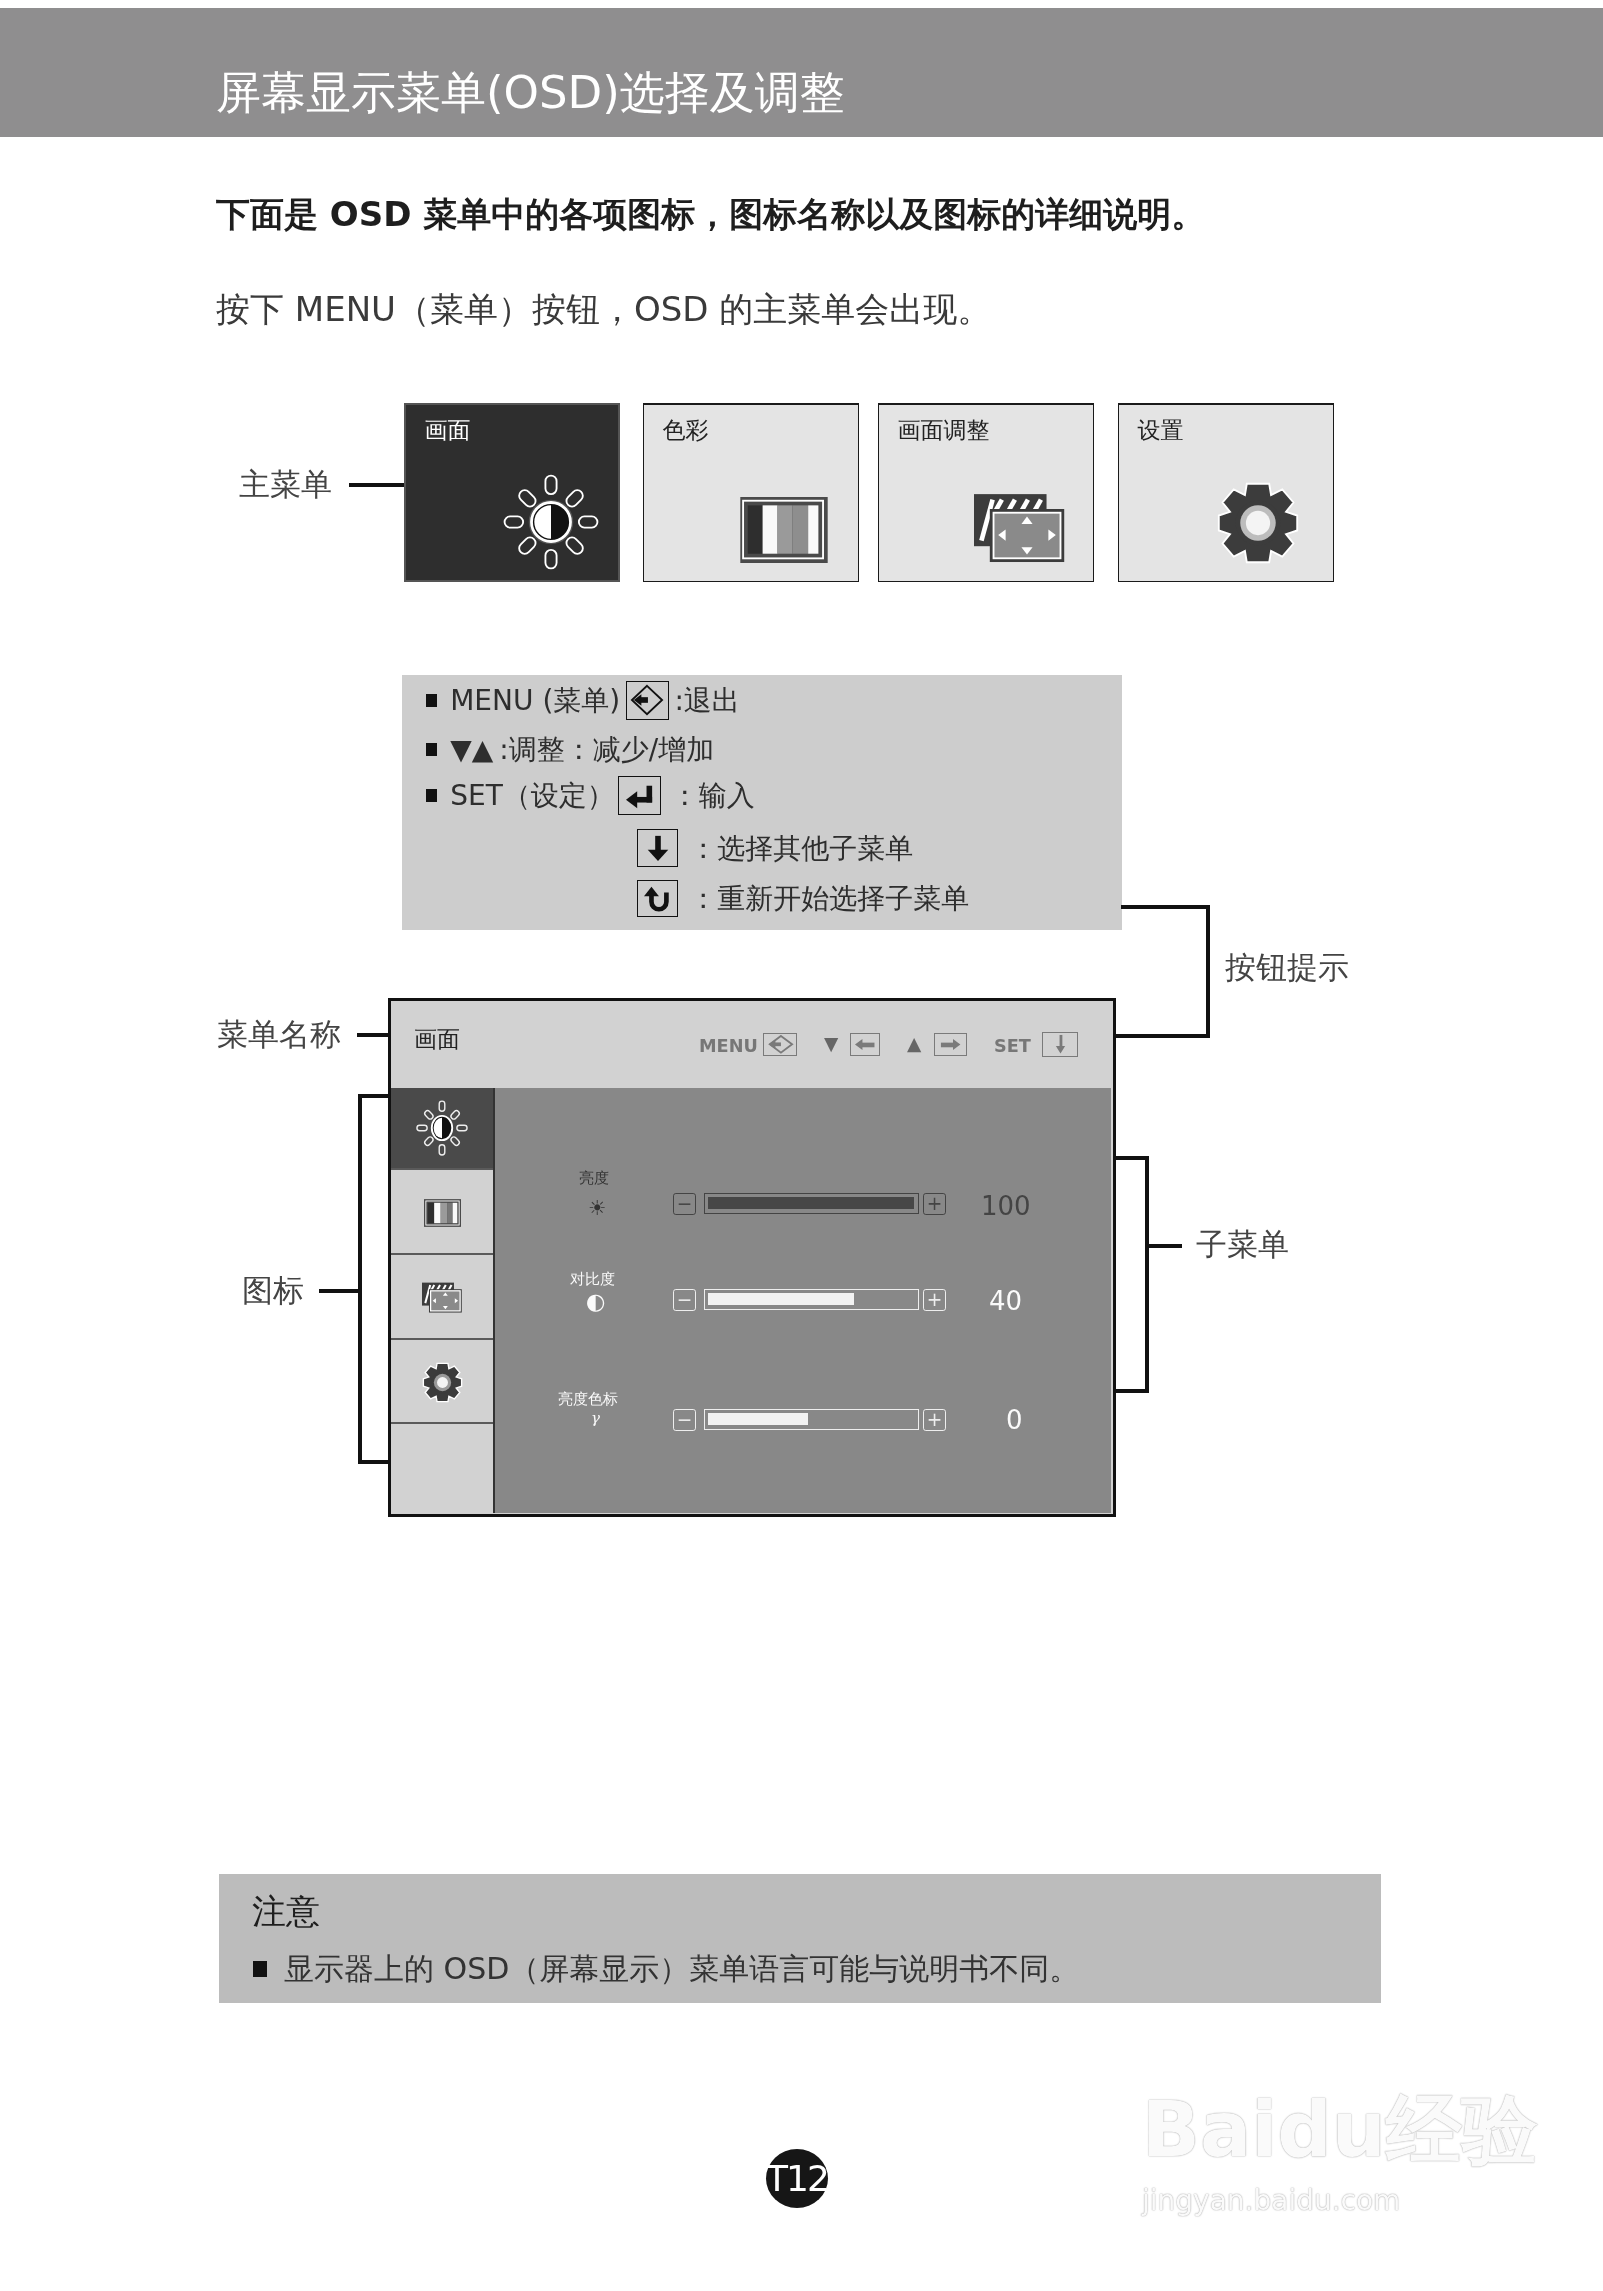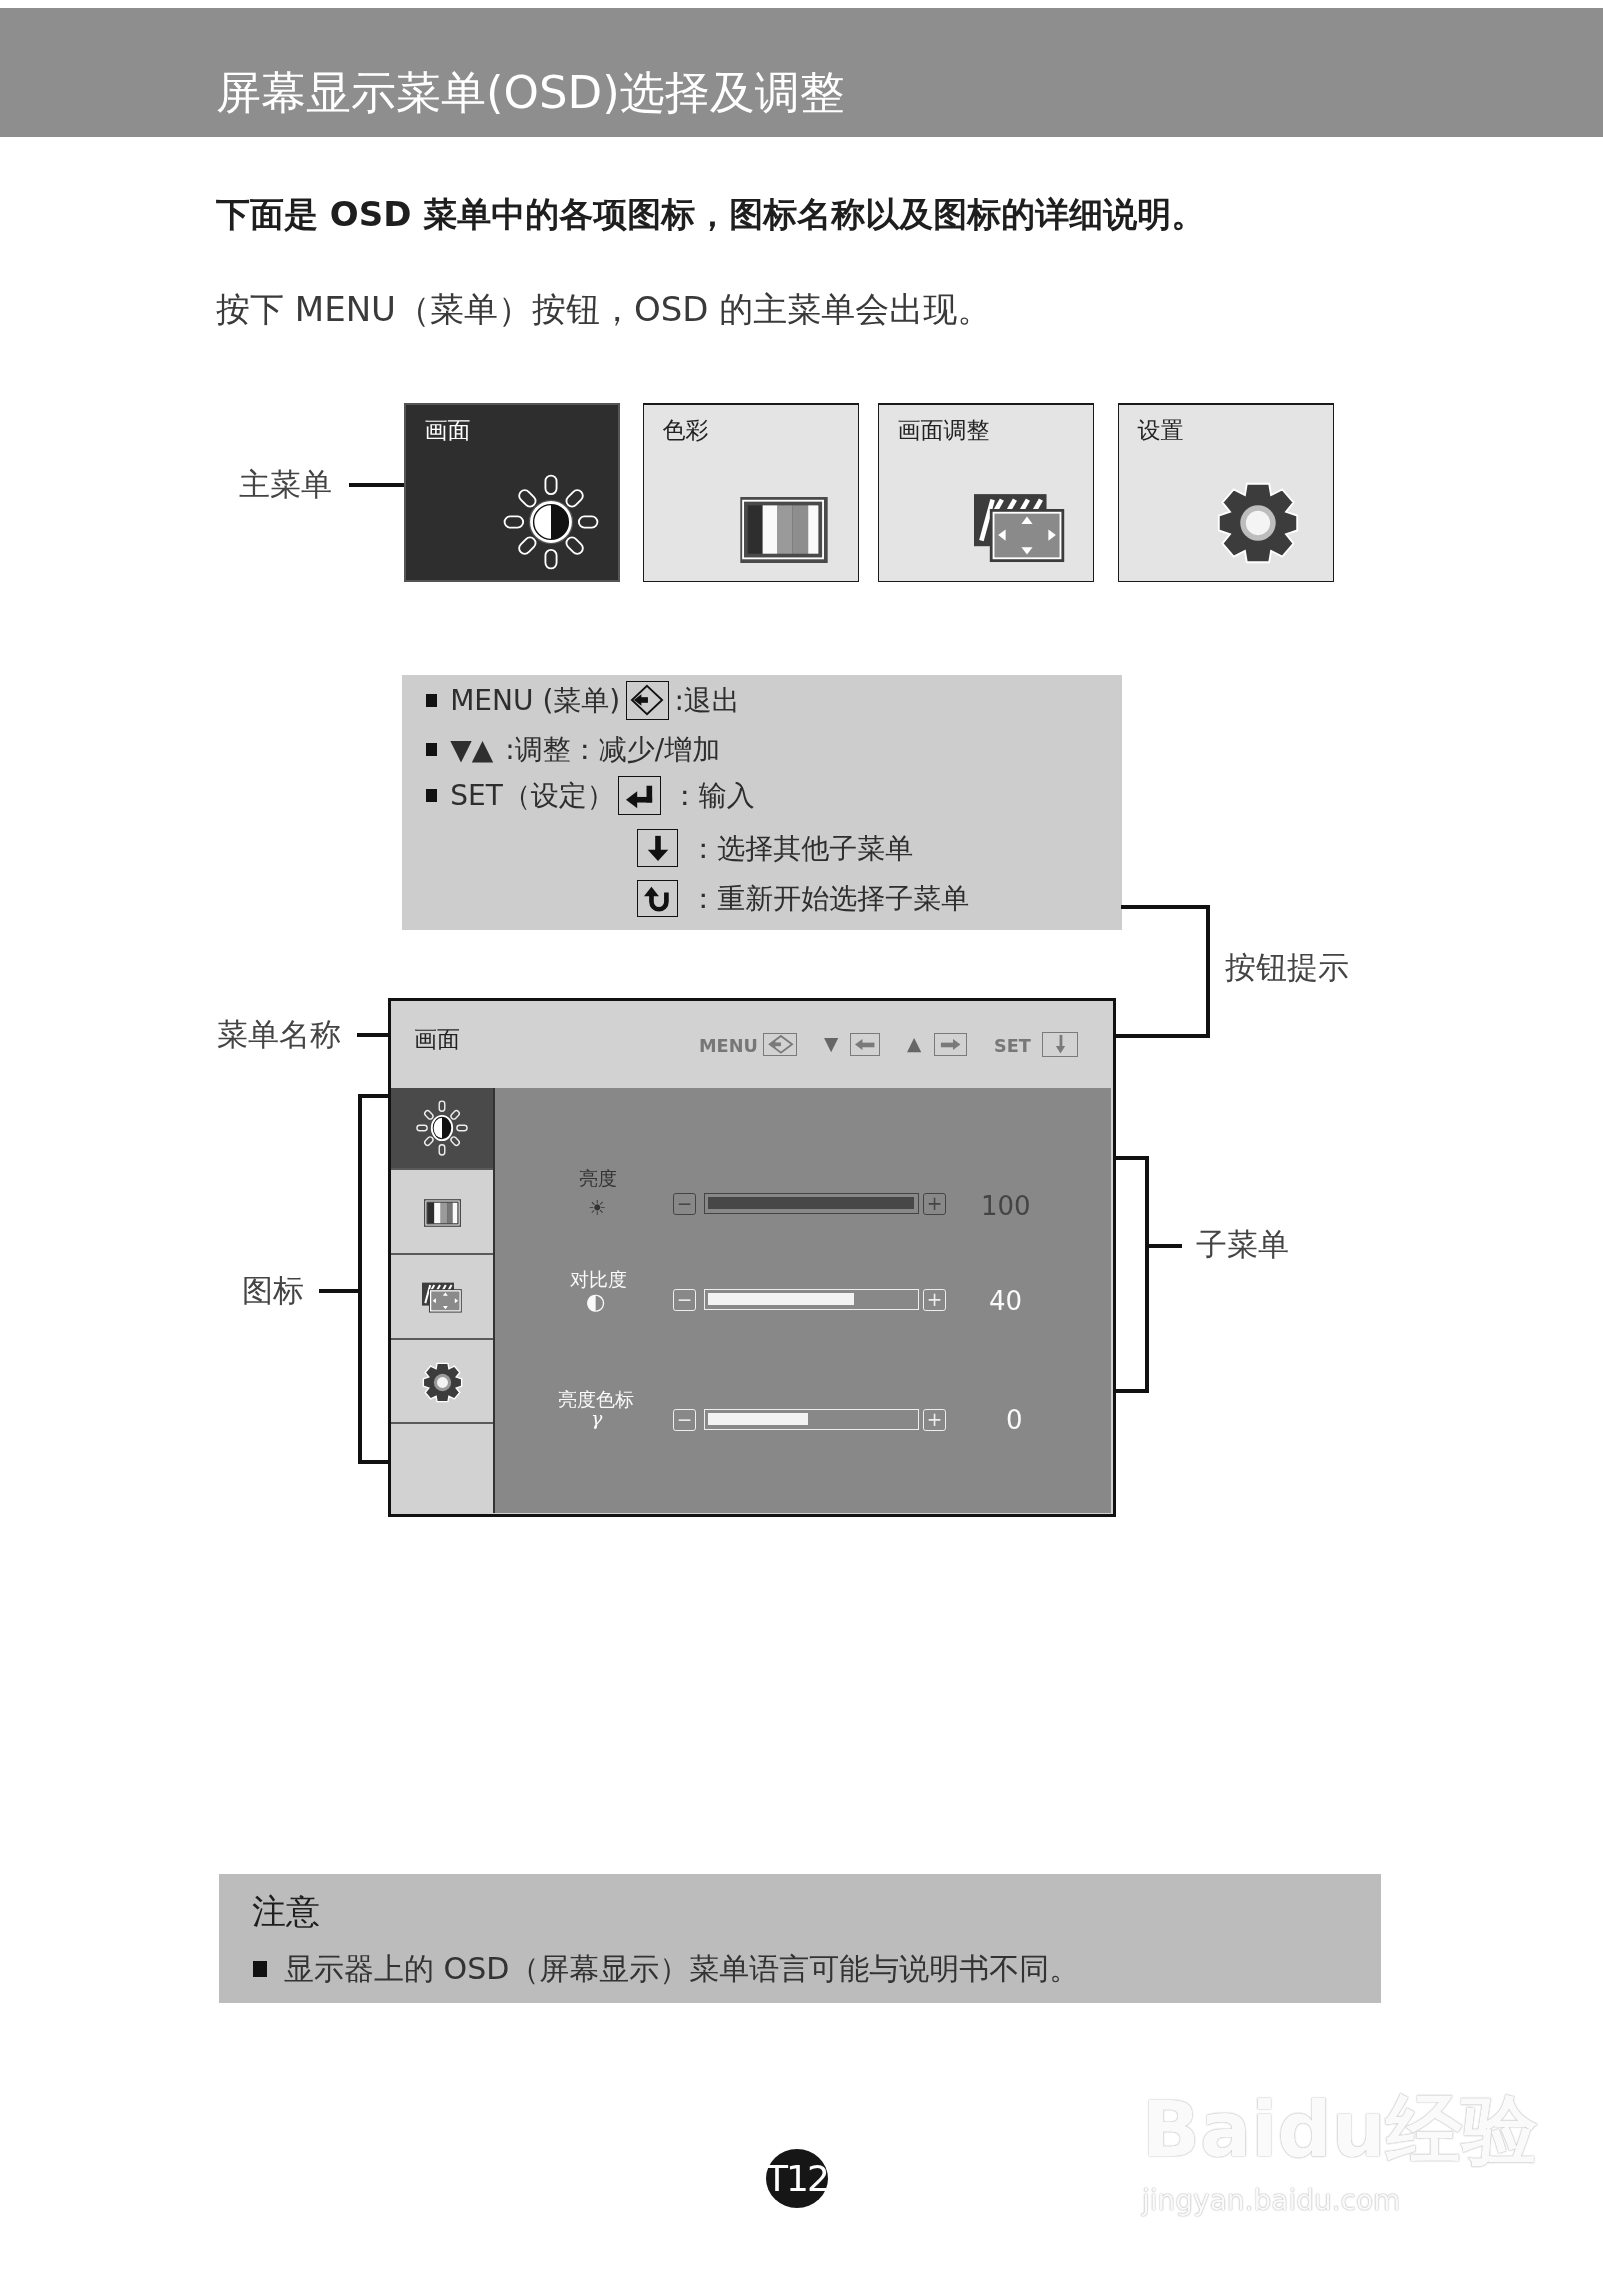--- a/index.html
+++ b/index.html
@@ -40,21 +40,21 @@
   .osd-title { position: absolute; left: 23px; top: 24px; font-size: 23px; line-height: 28px; color: #222; }
   .osd-hint-text { position: absolute; font-size: 17.7px; line-height: 22.4px; color: #777; font-weight: bold; }
   .osd-key { position: absolute; box-sizing: border-box; border: 1.9px solid #7a7a7a; display: flex; align-items: center; justify-content: center; }
   .osd-tri { position: absolute; font-size: 18.6px; line-height: 22.4px; color: #666; }
 
   .osd-icons { position: absolute; left: 0; top: 87px; width: 102px; height: 425px; background: #d2d2d2; border-right: 2.8px solid #333; }
   .osd-icon-cell { position: absolute; left: 0; width: 102px; height: 82px; box-sizing: border-box; border-bottom: 2.8px solid #5a5a5a; display: flex; align-items: center; justify-content: center; }
   .osd-icon-cell.active { background: #4a4a4a; }
   .osd-content { position: absolute; left: 104px; top: 87px; width: 616px; height: 425px; background: #888888; }
 
-  .sub-label { position: absolute; font-size: 19px; line-height: 28px; white-space: nowrap; }
+  .sub-label { position: absolute; font-size: 15px; line-height: 28px; white-space: nowrap; }
   .sub-value { position: absolute; font-size: 26px; line-height: 30px; white-space: nowrap; }
   .slider-btn { position: absolute; width: 23px; height: 22.4px; box-sizing: border-box; border: 1.9px solid #eee; border-radius: 2.8px; display: flex; align-items: center; justify-content: center; font-size: 18.6px; line-height: 18.6px; color: #eee; }
   .slider-track { position: absolute; width: 215px; height: 21.4px; box-sizing: border-box; border: 1.9px solid #eee; }
   .slider-fill { position: absolute; left: 2.8px; top: 2.8px; height: 12px; background: #f2f2f2; }
 
   
   .note-box { left: 219px; top: 1874px; width: 1162px; height: 129px; background: #bcbcbc; }
   .note-title { position: absolute; left: 33px; top: 17px; font-size: 34px; line-height: 41px; color: #1e1e1e; }
   .note-text { position: absolute; left: 34px; top: 76px; font-size: 30px; line-height: 37px; color: #333; white-space: nowrap; display: flex; align-items: center; }
 
@@ -149,21 +149,21 @@
         <polygon points="18,2 34,17 18,32 2,17" fill="none" stroke="#111" stroke-width="2"></polygon>
         <polygon points="4,17 12,11 12,23" fill="#111"></polygon>
         <rect x="11" y="14" width="8" height="6" fill="#111"></rect>
       </svg>
     </span>
     <span style="margin-left:5.6px;">:退出</span>
   </div>
   <div class="hint-row" style="left:24px; top:56px;">
     <span class="bullet-sq"></span>
     <span>▼▲</span>
-    <span style="margin-left:12px;">:调整：减少/增加</span>
+    <span style="margin-left:6px;">:调整：减少/增加</span>
   </div>
   <div class="hint-row" style="left:24px; top:101px;">
     <span class="bullet-sq"></span>
     <span>SET（设定）</span>
     <span class="key-box" style="width:43px; height:39px; margin-left:3.7px;">
       <svg width="32" height="28" viewBox="0 0 34 30">
         <rect x="24" y="4" width="6" height="18" fill="#111"></rect>
         <rect x="12" y="16" width="18" height="6" fill="#111"></rect>
         <polygon points="2,19 14,10 14,28" fill="#111"></polygon>
       </svg>

